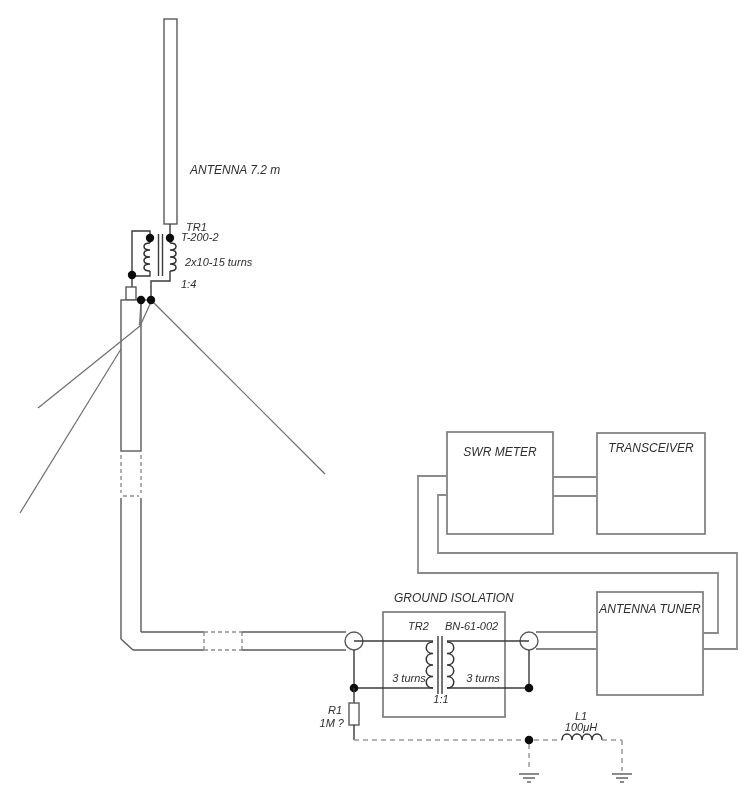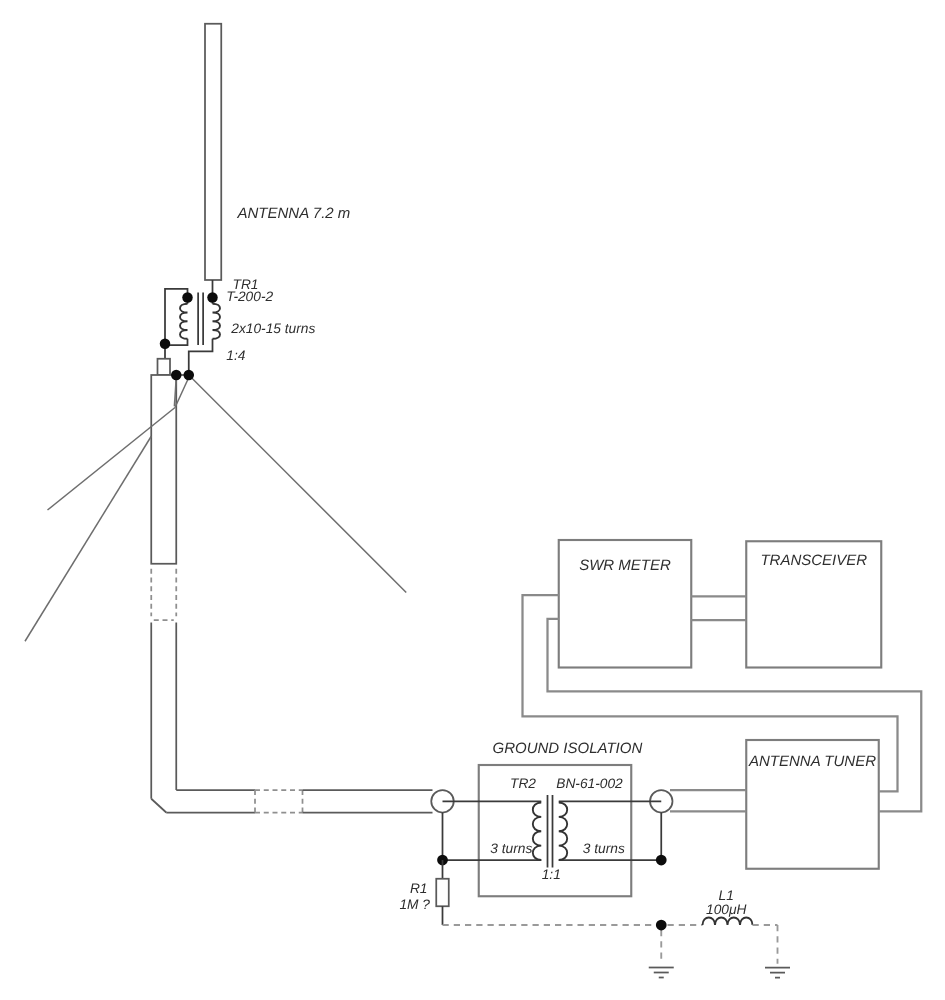--- a/index.html
+++ b/index.html
@@ -1,16 +1,16 @@
 <!DOCTYPE html>
 <html><head>
 <meta charset="utf-8">
 <style>
   html,body{margin:0;padding:0;background:#ffffff;}
-  .page{position:relative;width:756px;height:800px;background:#fff;overflow:hidden;border-radius:25px;}
+  .page{position:relative;width:756px;height:800px;background:#fff;overflow:hidden;}
   svg{display:block;}
   .ln{stroke:#5a5a5a;stroke-width:1.4;fill:none;}
   .lnd{stroke:#3a3a3a;stroke-width:1.4;fill:none;}
   .guy{stroke:#6e6e6e;stroke-width:1.2;fill:none;}
   .box{stroke:#7d7d7d;stroke-width:1.7;fill:#ffffff;}
   .net{stroke:#8a8a8a;stroke-width:1.8;fill:none;}
   .dash{stroke:#8f8f8f;stroke-width:1.4;fill:none;stroke-dasharray:4 3;}
   .dashd{stroke:#9a9a9a;stroke-width:1.5;fill:none;stroke-dasharray:5 4;}
   .coil{stroke:#333;stroke-width:1.5;fill:none;}
   .dot{fill:#0c0c0c;stroke:none;}

